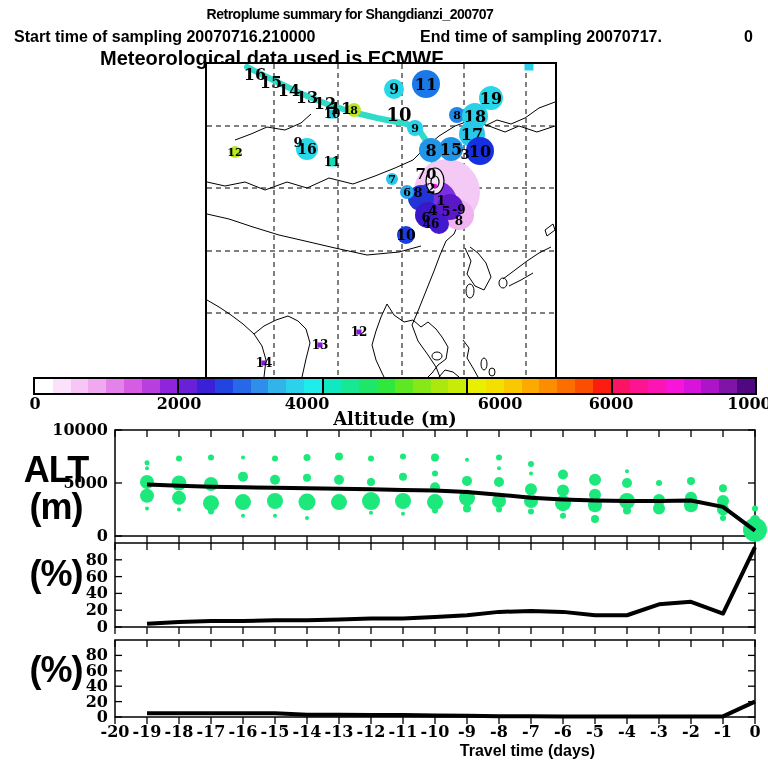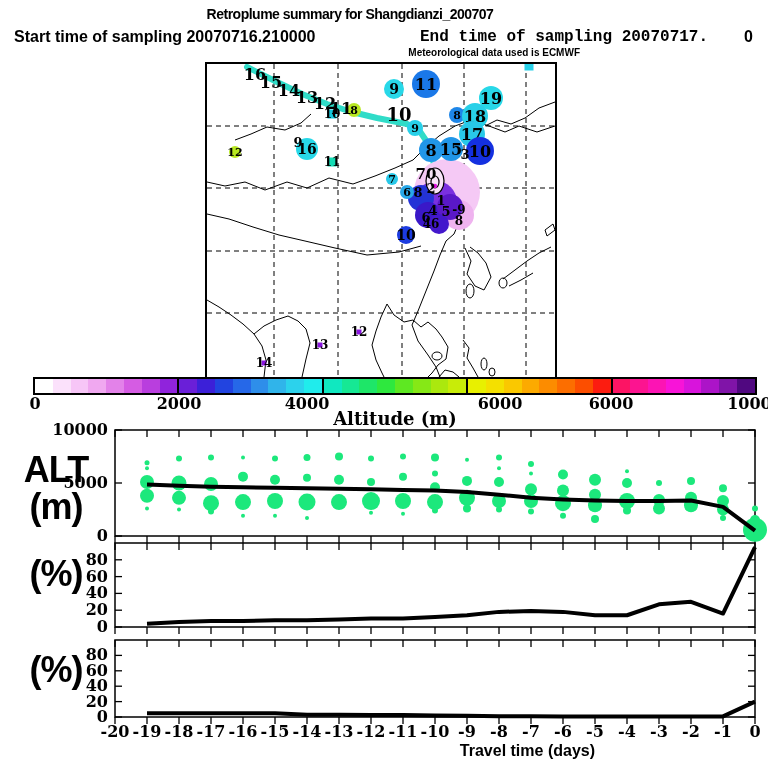--- a/index.html
+++ b/index.html
@@ -1,23 +1,23 @@
 <!DOCTYPE html>
 <html><head>
 <meta charset="utf-8">
 <style>
   html,body{margin:0;padding:0;background:#fff;}
   body{width:768px;height:768px;position:relative;font-family:"Liberation Sans",sans-serif;}
   .abs{position:absolute;}
   .title1{left:0;top:6px;width:700px;text-align:center;font-size:14px;font-weight:bold;letter-spacing:-0.5px;}
   .title2{left:0;top:28px;width:768px;font-size:16px;font-weight:bold;}
   .title2 .t2a{position:absolute;left:14px;}
-  .title2 .t2b{position:absolute;left:420px;font-family:Liberation Mono, monospace;}
+  .title2 .t2b{position:absolute;left:420px;}
   .title2 .t2c{position:absolute;left:744px;}
-  .title3{left:100px;top:47px;width:480px;text-align:right;font-size:10px;font-weight:bold;}
+  .title3{left:100px;top:47px;width:480px;text-align:left;font-size:20px;font-weight:bold;}
   #map{left:205px;top:62px;border:2px solid #000;background:#fff;}
   #colorbar{left:33px;top:377px;width:720px;height:14px;display:flex;border:2px solid #000;}
   .cbseg{flex:1;}
   #cblabels{left:0;top:394px;width:768px;height:16px;font-family:"DejaVu Serif",serif;font-weight:bold;font-size:16px;}
   #cblabels span{position:absolute;transform:translateX(-50%);}
   #cbtitle{left:215px;top:408px;width:360px;text-align:center;font-family:"DejaVu Serif",serif;font-weight:bold;font-size:18px;}
   .panel-label{width:96px;text-align:center;font-size:36px;font-weight:bold;line-height:1.02;letter-spacing:-1px;}
   #lab-alt{left:8px;top:452px;}
   #lab-abl{left:8px;top:556px;}
   #lab-str{left:8px;top:652px;}

